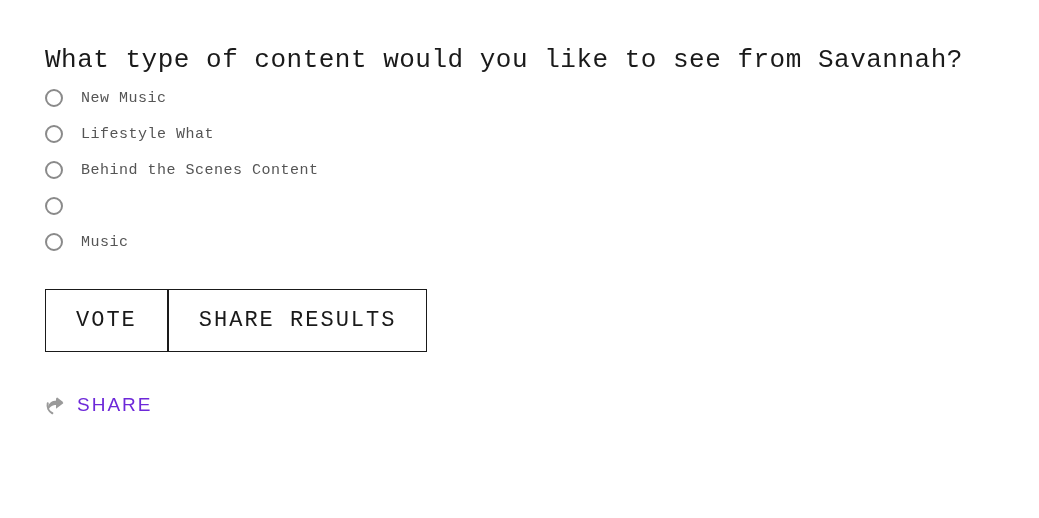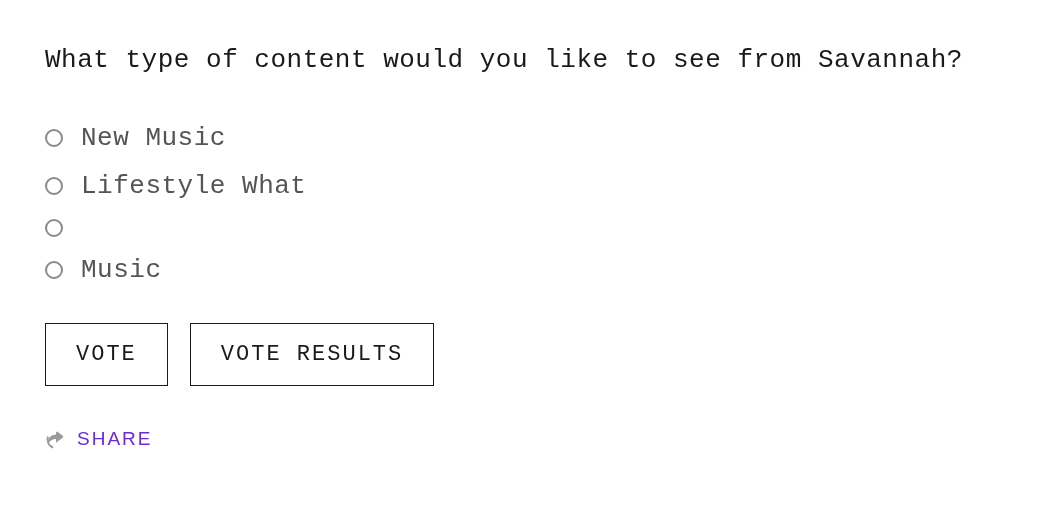--- a/index.html
+++ b/index.html
@@ -11,21 +11,21 @@
       font-family: "Courier New", Courier, monospace;
       background: #ffffff;
       padding: 45px 45px;
       width: 1039px;
       height: 518px;
     }
     .question {
       font-size: 26px;
       color: #1a1a1a;
       letter-spacing: 0.5px;
-      margin-bottom: 48px;
+      margin-bottom: 14px;
       font-weight: normal;
     }
     .options {
       display: flex;
       flex-direction: column;
       gap: 18px;
       margin-bottom: 38px;
     }
     .option {
       display: flex;
@@ -35,27 +35,26 @@
     }
     .radio-circle {
       width: 18px;
       height: 18px;
       border: 2px solid #8a8a8a;
       border-radius: 50%;
       flex-shrink: 0;
       background: #fff;
     }
     .option-label {
-      font-size: 26px;
+      font-size: 15px;
       color: #555555;
       letter-spacing: 0.5px;
     }
     .buttons {
       display: flex;
-      gap: 22px;
       margin-bottom: 42px;
     }
     .btn {
       border: 1.5px solid #1a1a1a;
       background: #ffffff;
       font-family: "Courier New", Courier, monospace;
       font-size: 22px;
       letter-spacing: 2px;
       color: #1a1a1a;
       padding: 18px 30px;
@@ -92,30 +91,34 @@
   <label class="option">
     <span class="radio-circle"></span>
     <span class="option-label">New Music</span>
   </label>
   <label class="option">
     <span class="radio-circle"></span>
     <span class="option-label">Lifestyle What</span>
   </label>
   <label class="option">
     <span class="radio-circle"></span>
+    <span class="option-label">Behind the Scenes Content</span>
+  </label>
+  <label class="option">
+    <span class="radio-circle"></span>
   </label>
   <label class="option">
     <span class="radio-circle"></span>
     <span class="option-label">Music</span>
   </label>
 </div>
 
 <div class="buttons">
   <button class="btn">VOTE</button>
-  <button class="btn">VOTE RESULTS</button>
+  <button class="btn">SHARE RESULTS</button>
 </div>
 
 <div class="share-row">
   <span class="share-icon">
     <svg width="22" height="22" viewBox="0 0 24 24" fill="#9a9a9a">
       <path d="M13 3.5 L20 9 L13 14.5 L13 11 C8 11 5 13 3 17 C3 10 7 7 13 7 Z"></path>
       <path d="M4 6 A9 9 0 0 0 4 20 L11 20 A1 1 0 0 0 11 18 L6 18 A7 7 0 0 1 6 8" fill="none" stroke="#9a9a9a" stroke-width="2" stroke-linecap="round" opacity="0.0"></path>
       <path d="M12 4 L12 8 C7 8 4 11 4 17 C6 13 9 12 12 12 L12 16 L20 10 Z" fill="#9a9a9a"></path>
       <path d="M3 10 A10 10 0 0 0 8 21" fill="none" stroke="#9a9a9a" stroke-width="2.2" stroke-linecap="round"></path>
     </svg>

